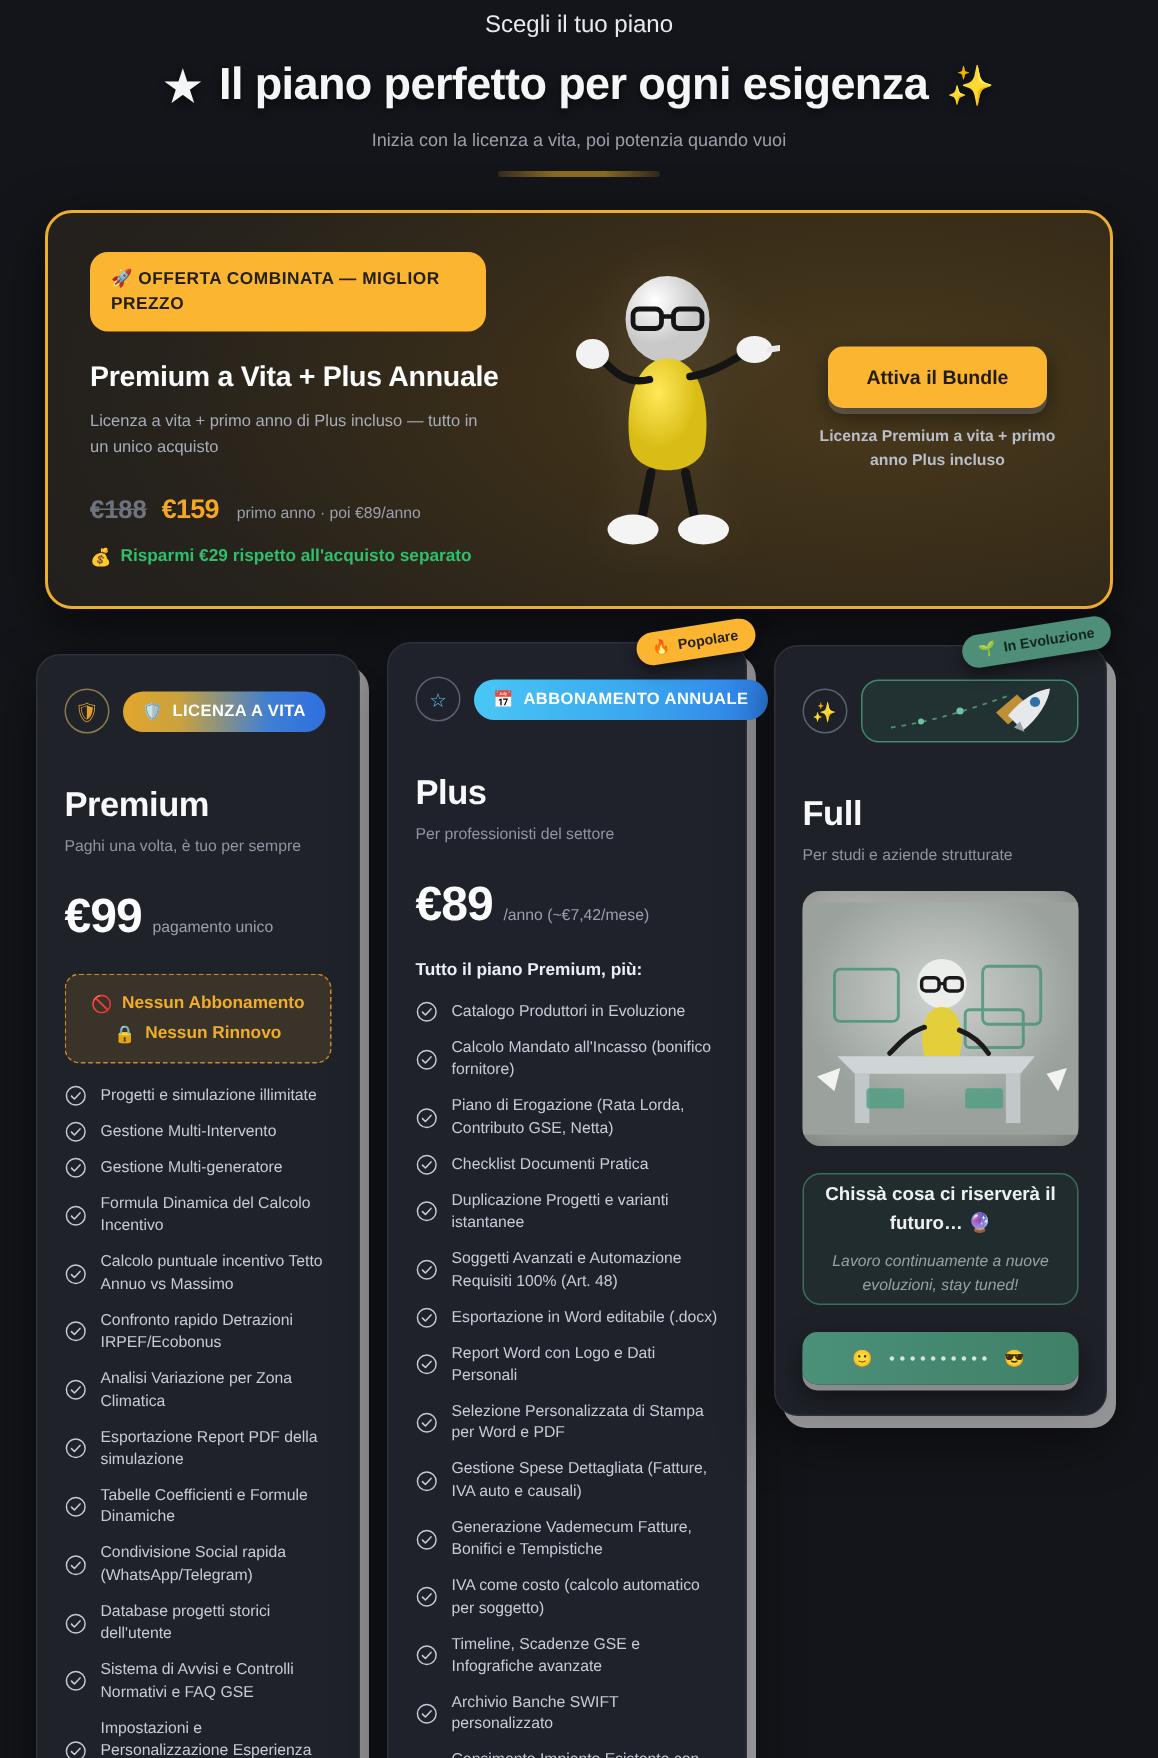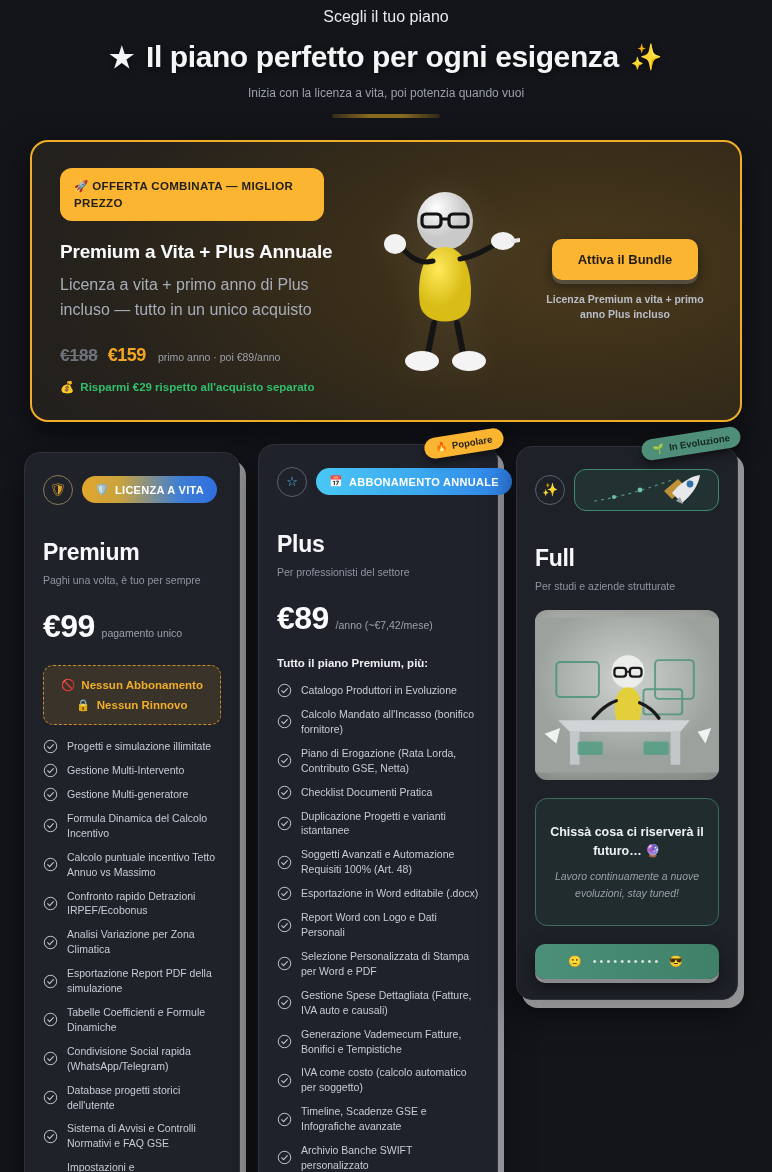--- a/index.html
+++ b/index.html
@@ -53,21 +53,21 @@
     color: #23201a;
     font-size: 11.5px; font-weight: 800; letter-spacing: .35px;
     padding: 10px 14px; border-radius: 12px;
     max-width: 264px; line-height: 1.45;
   }
   .bundle-h {
     margin-top: 20px;
     font-size: 19px; font-weight: 800; color: #fafbfc; letter-spacing: -.2px;
   }
   .bundle-desc {
-    margin-top: 10px; font-size: 16px; line-height: 1.55; color: #a7adb8; max-width: 262px;
+    margin-top: 10px; font-size: 11px; line-height: 1.55; color: #a7adb8; max-width: 262px;
   }
   .bundle-price-row {
     margin-top: 22px; display: flex; align-items: baseline; gap: 10px;
   }
   .price-old {
     font-size: 17px; font-weight: 700; color: #6e737d; text-decoration: line-through;
   }
   .price-new { font-size: 18px; font-weight: 800; color: #f5a623; letter-spacing: -.5px; }
   .price-note { font-size: 10.5px; color: #9aa0ab; margin-left: 2px; }
   .bundle-save {
@@ -183,21 +183,21 @@
     display: flex; align-items: center; justify-content: center; overflow: hidden;
   }
   .full-illu {
     margin-top: 18px; width: 100%; height: 170px; border-radius: 12px;
     background: linear-gradient(160deg,#b9bcb7 0%, #a9aea9 40%, #9aa09c 100%);
     display: flex; align-items: center; justify-content: center; overflow: hidden;
     box-shadow: inset 0 0 30px rgba(0,0,0,.25);
   }
   .future-box {
     margin-top: 18px; border: 1px solid #3a6d5c; border-radius: 12px;
-    background: rgba(44,80,68,.25); padding: 24px 14px; text-align: center;
+    background: rgba(44,80,68,.25); padding: 4px 14px; text-align: center;
   }
   .future-title {
     font-size: 12.5px; font-weight: 800; color: #eef1f4; line-height: 1.5;
   }
   .future-sub {
     margin-top: 8px; font-size: 10.5px; font-style: italic; color: #98a0a4; line-height: 1.55;
   }
   .secret-bar {
     margin-top: 18px; border-radius: 10px; padding: 11px 0;
     background: linear-gradient(90deg,#4b9079 0%, #3f8068 100%);

